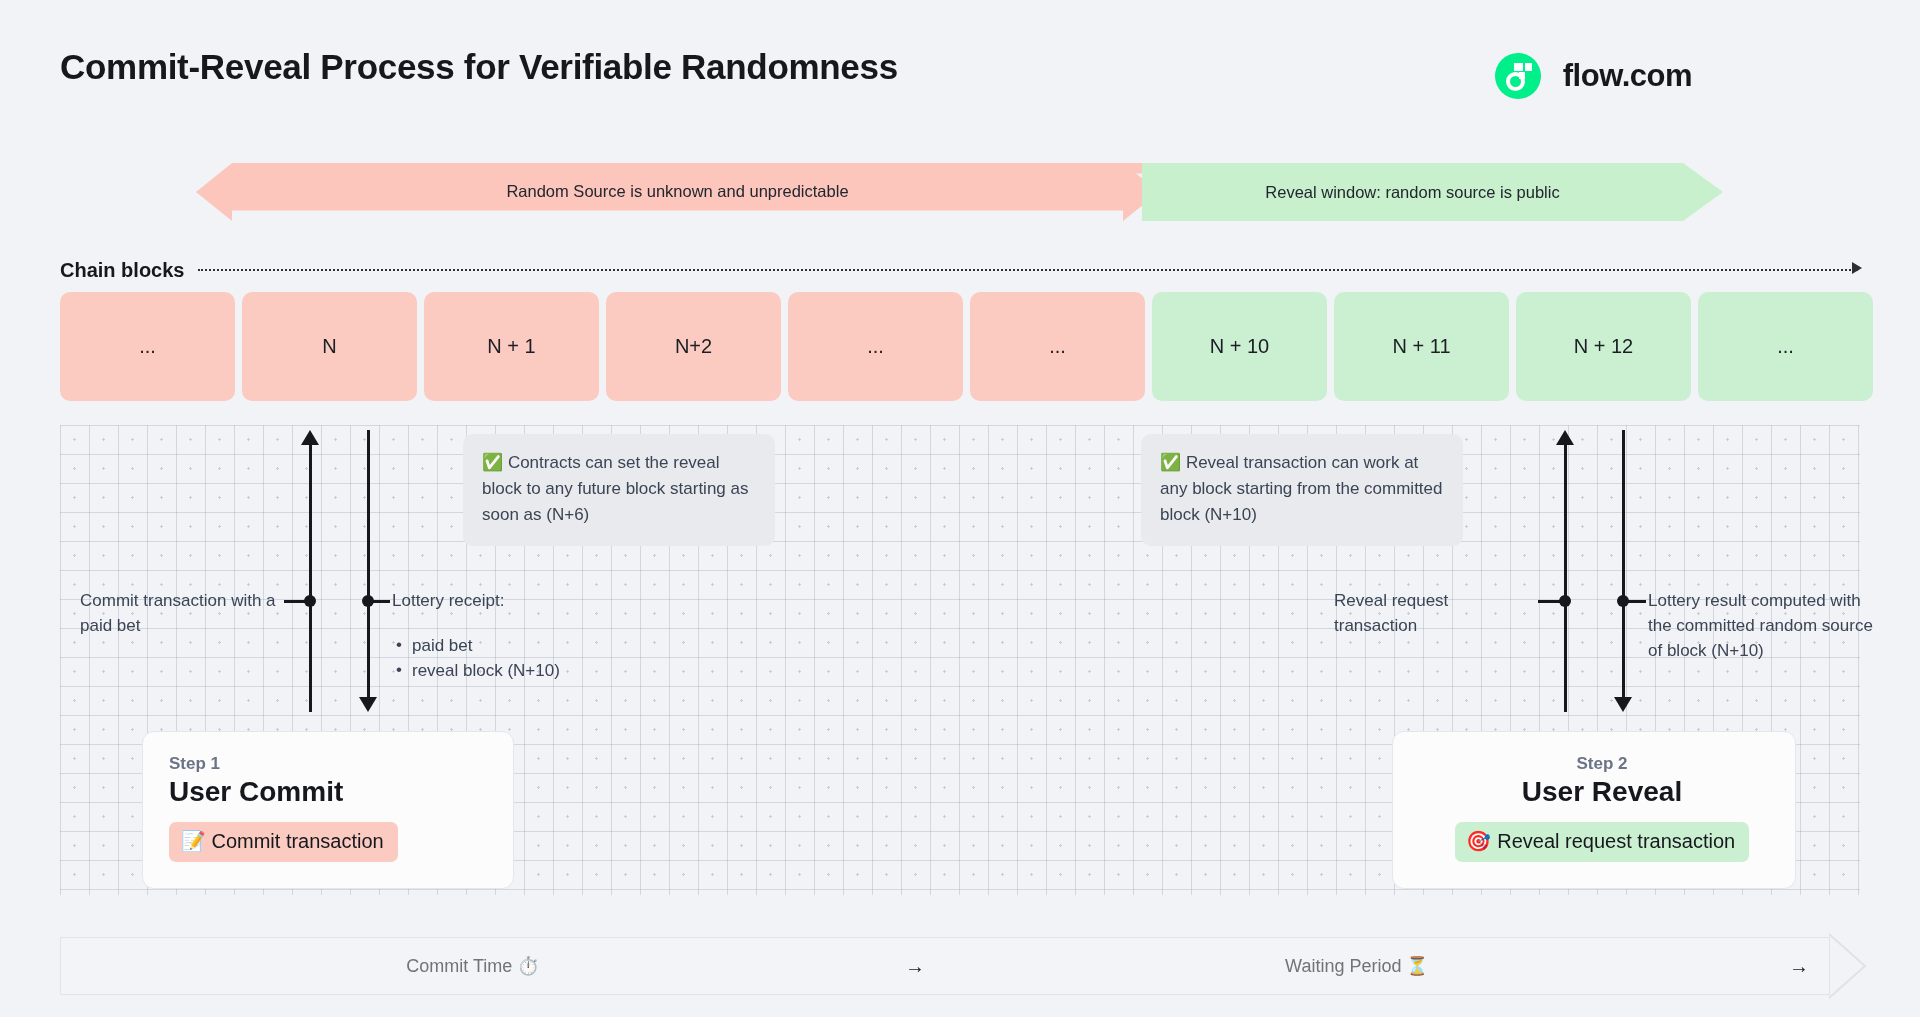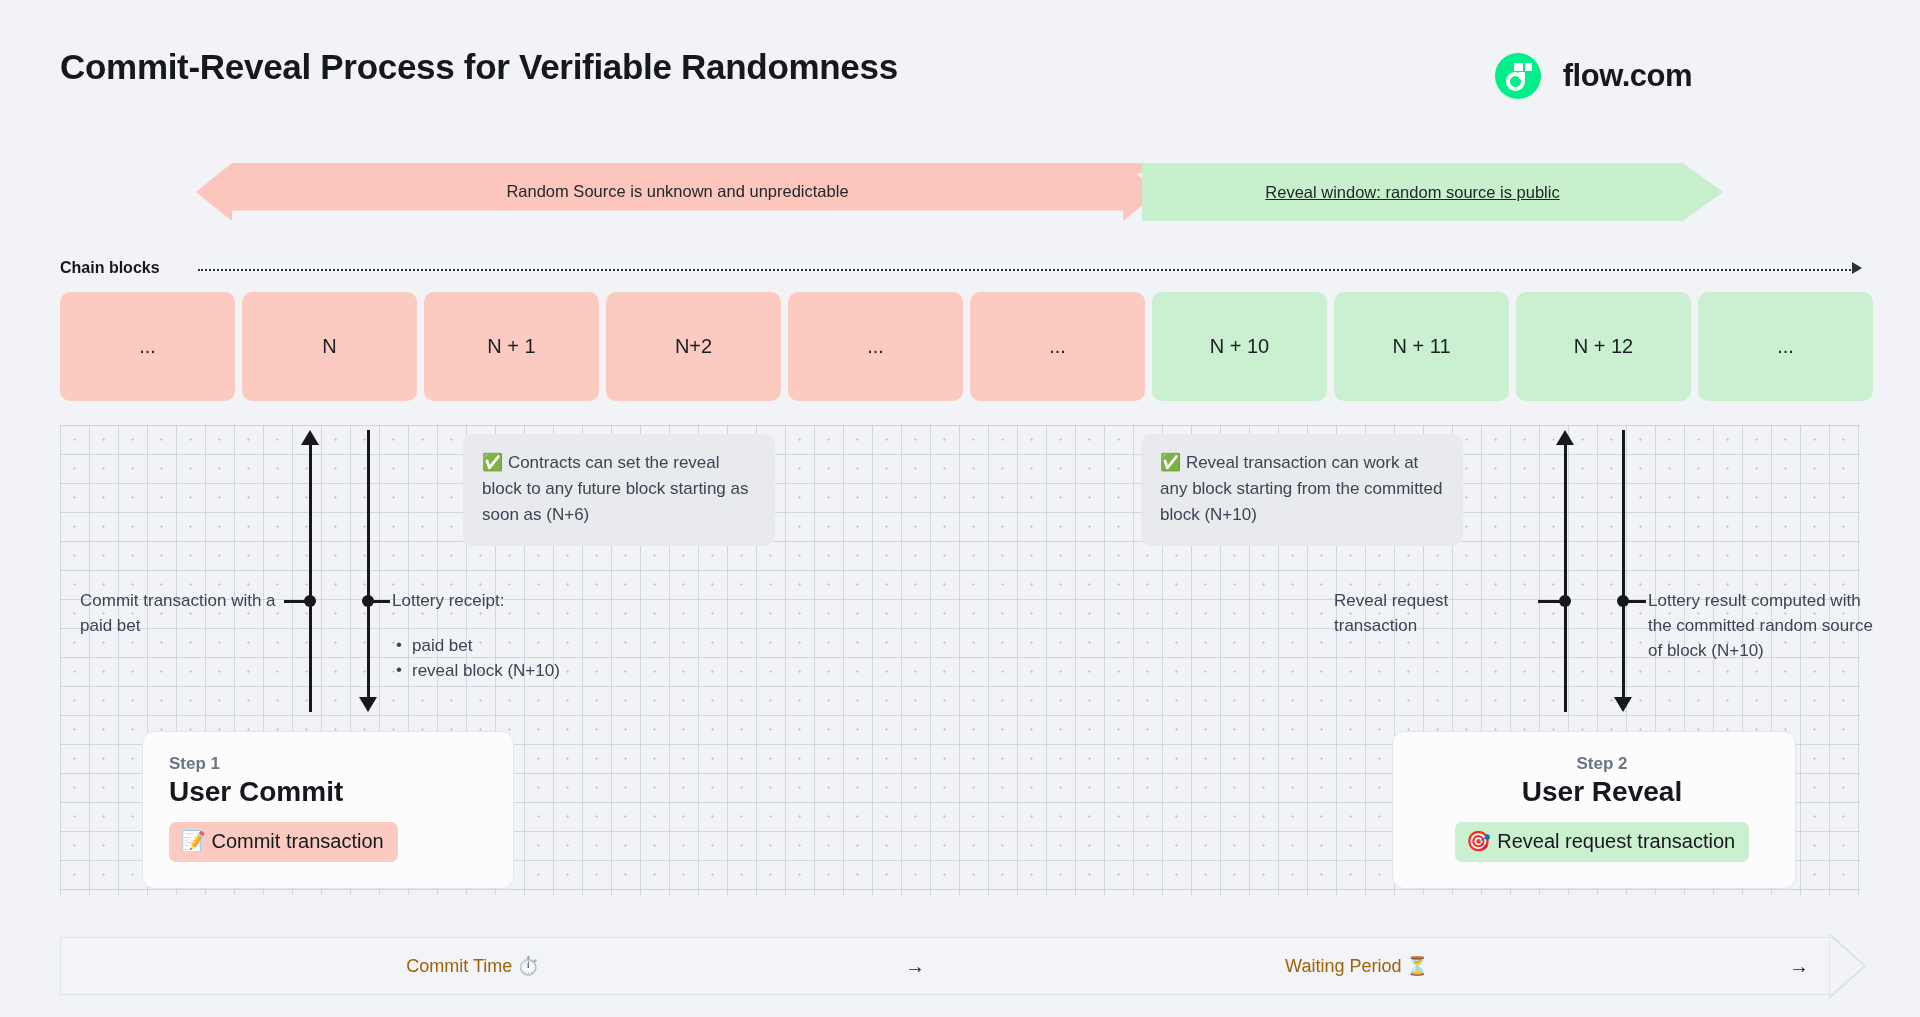--- a/index.html
+++ b/index.html
@@ -51,27 +51,26 @@
     clip-path: polygon(36px 0, 100% 0, 100% 18%, calc(100% - 36px) 18%,
                        calc(100% - 36px) 0, 100% 50%, calc(100% - 36px) 100%,
                        calc(100% - 36px) 82%, 36px 82%, 36px 100%, 0 50%, 36px 0);
   }
   #banner-unknown .btxt { padding-bottom: 2px; }
   #banner-reveal {
     left: 1142px; top: 163px; width: 581px; background: #c8f0cd;
     clip-path: polygon(0 0, calc(100% - 40px) 0, calc(100% - 40px) 0,
                        100% 50%, calc(100% - 40px) 100%, 0 100%);
     padding-right: 40px;
-    text-decoration: underline;
   }
 
   
   #chain-label {
     position: absolute; left: 60px; top: 259px;
-    font-size: 16px; font-weight: 700; color: #16181d;
+    font-size: 20px; font-weight: 700; color: #16181d;
   }
   #chain-line {
     position: absolute; left: 198px; top: 269px; width: 1660px; height: 2px;
     border-top: 2px dotted #2b2f36;
   }
   #chain-line-head {
     position: absolute; left: 1852px; top: 262px;
     width: 0; height: 0;
     border-top: 6px solid transparent; border-bottom: 6px solid transparent;
     border-left: 10px solid #2b2f36;
@@ -153,21 +152,21 @@
   #step1 { left: 142px; top: 731px; width: 372px; }
   #step2 { left: 1392px; top: 731px; width: 404px; text-align: center; }
 
   
   #timeline {
     position: absolute; left: 60px; top: 937px; width: 1770px; height: 58px;
     border: 1px solid #e0e3e9; background: #f2f4f8;
     display: flex; align-items: center;
   }
   #timeline .seg {
-    flex: 1 1 0; text-align: center; font-size: 18px; color: #a16207;
+    flex: 1 1 0; text-align: center; font-size: 18px; color: #737373;
   }
   #timeline .sep { width: 60px; text-align: center; font-size: 20px; color: #16181d; }
   #timeline-cap {
     position: absolute; left: 1828px; top: 932px; width: 40px; height: 68px;
   }
 </style>
 </head>
 <body>
 
 <div id="stage">

